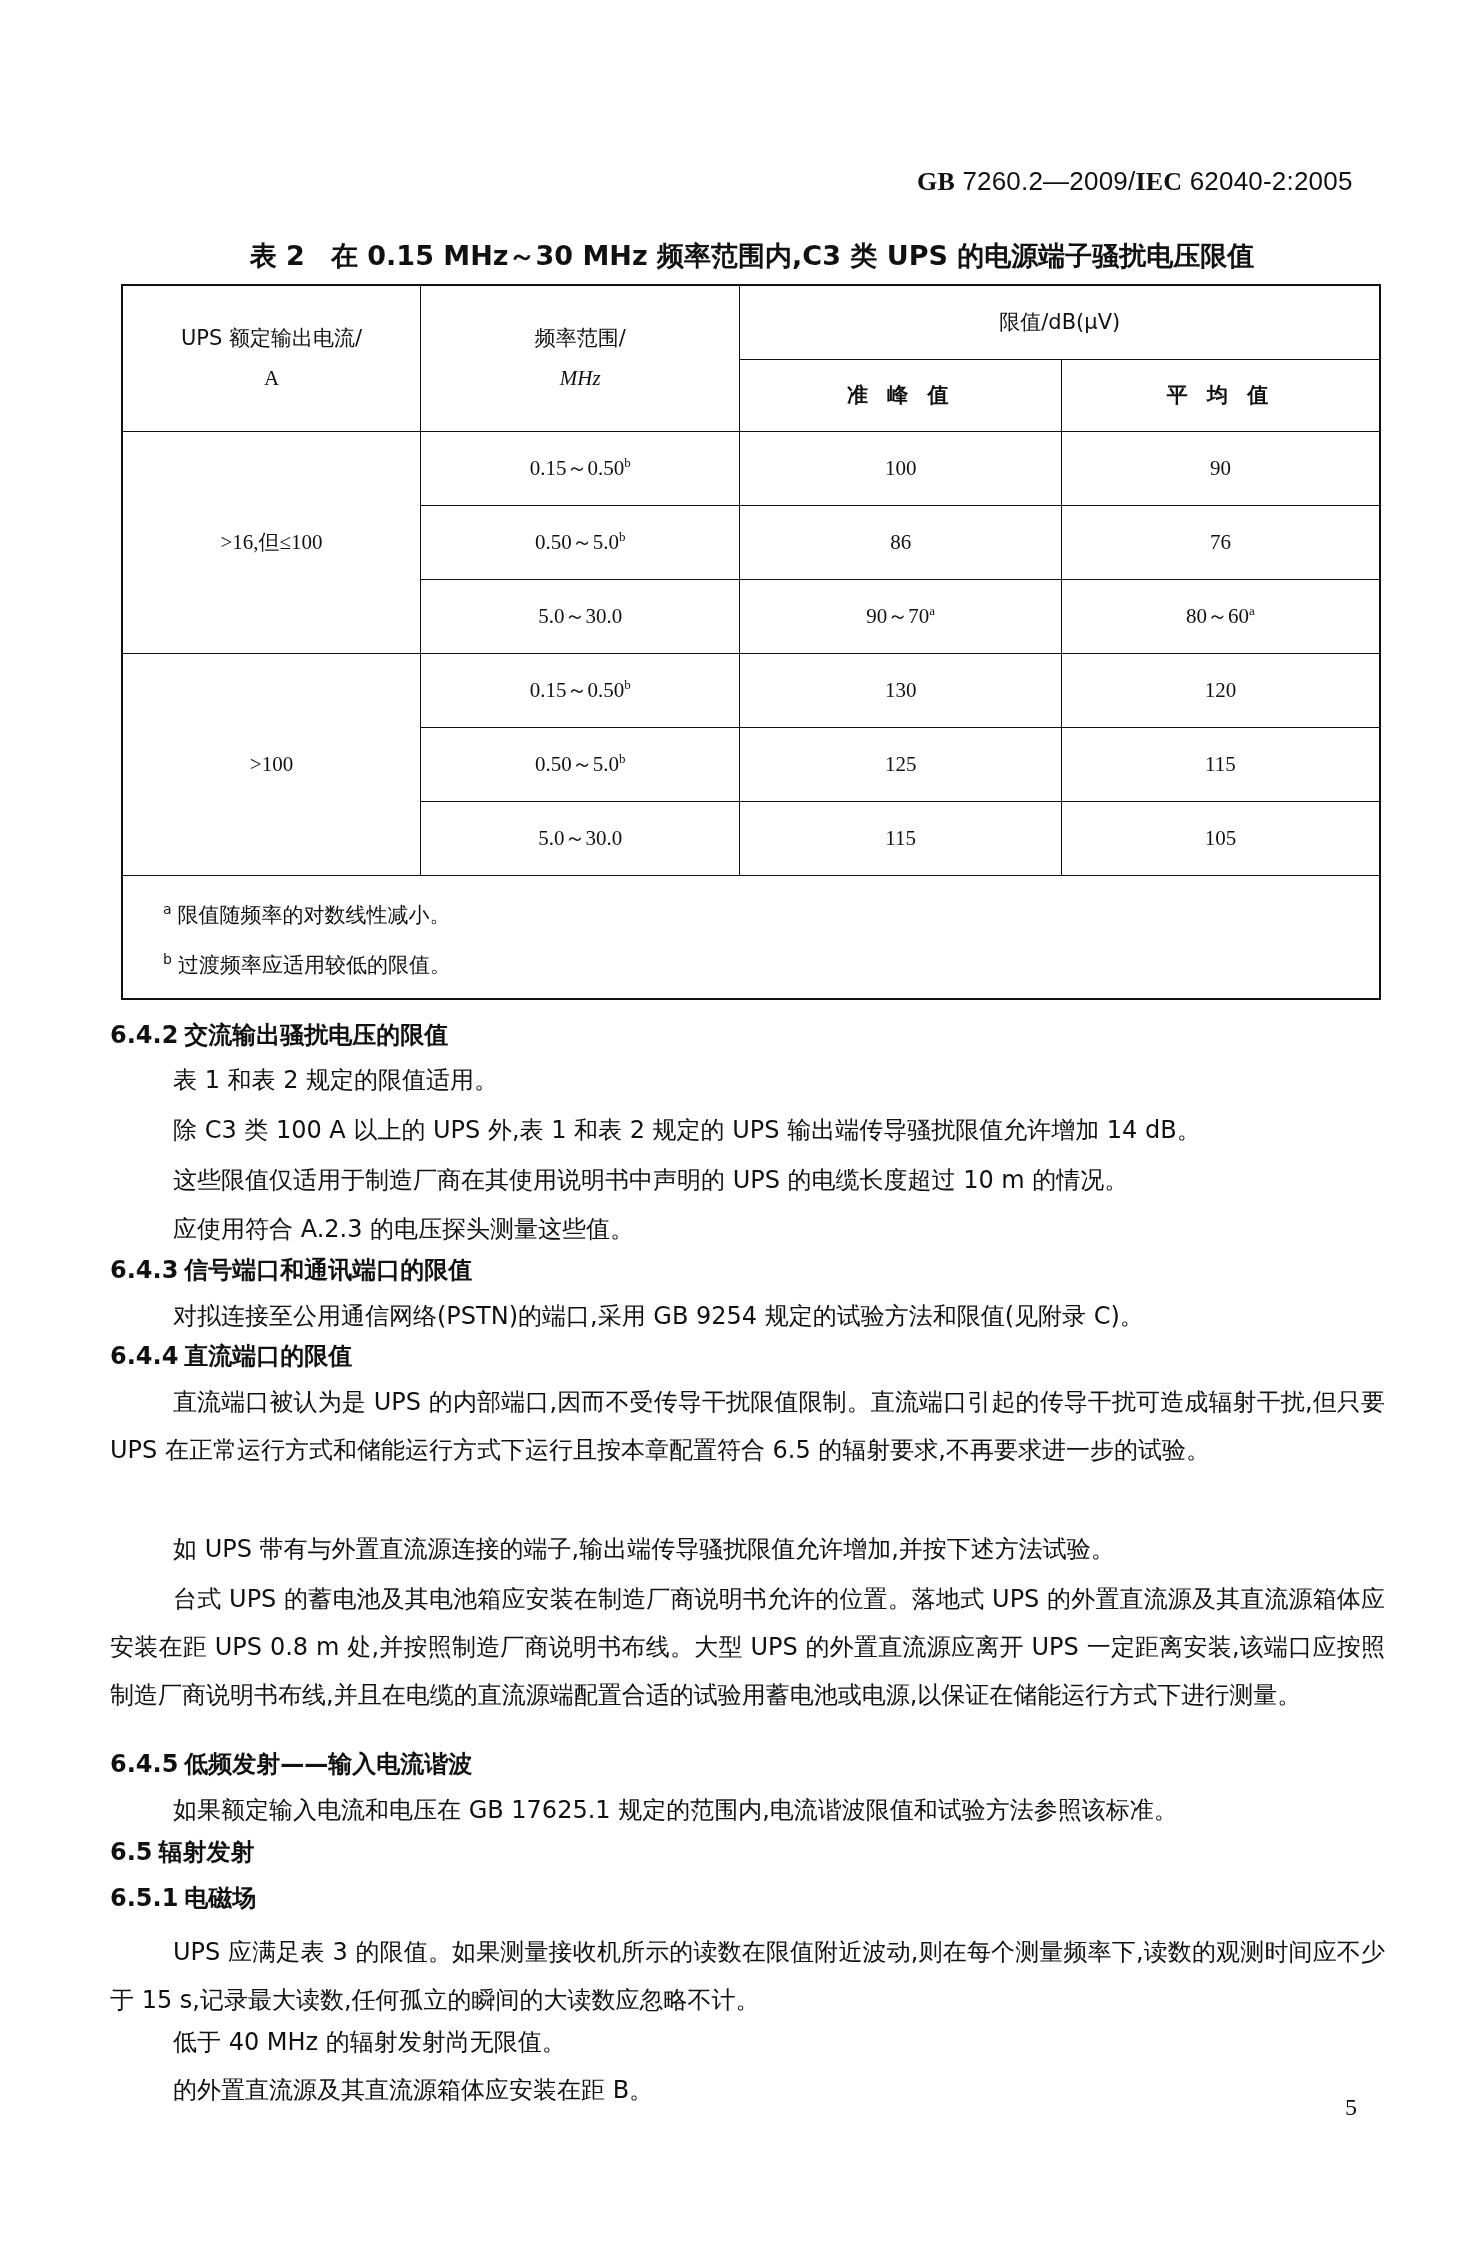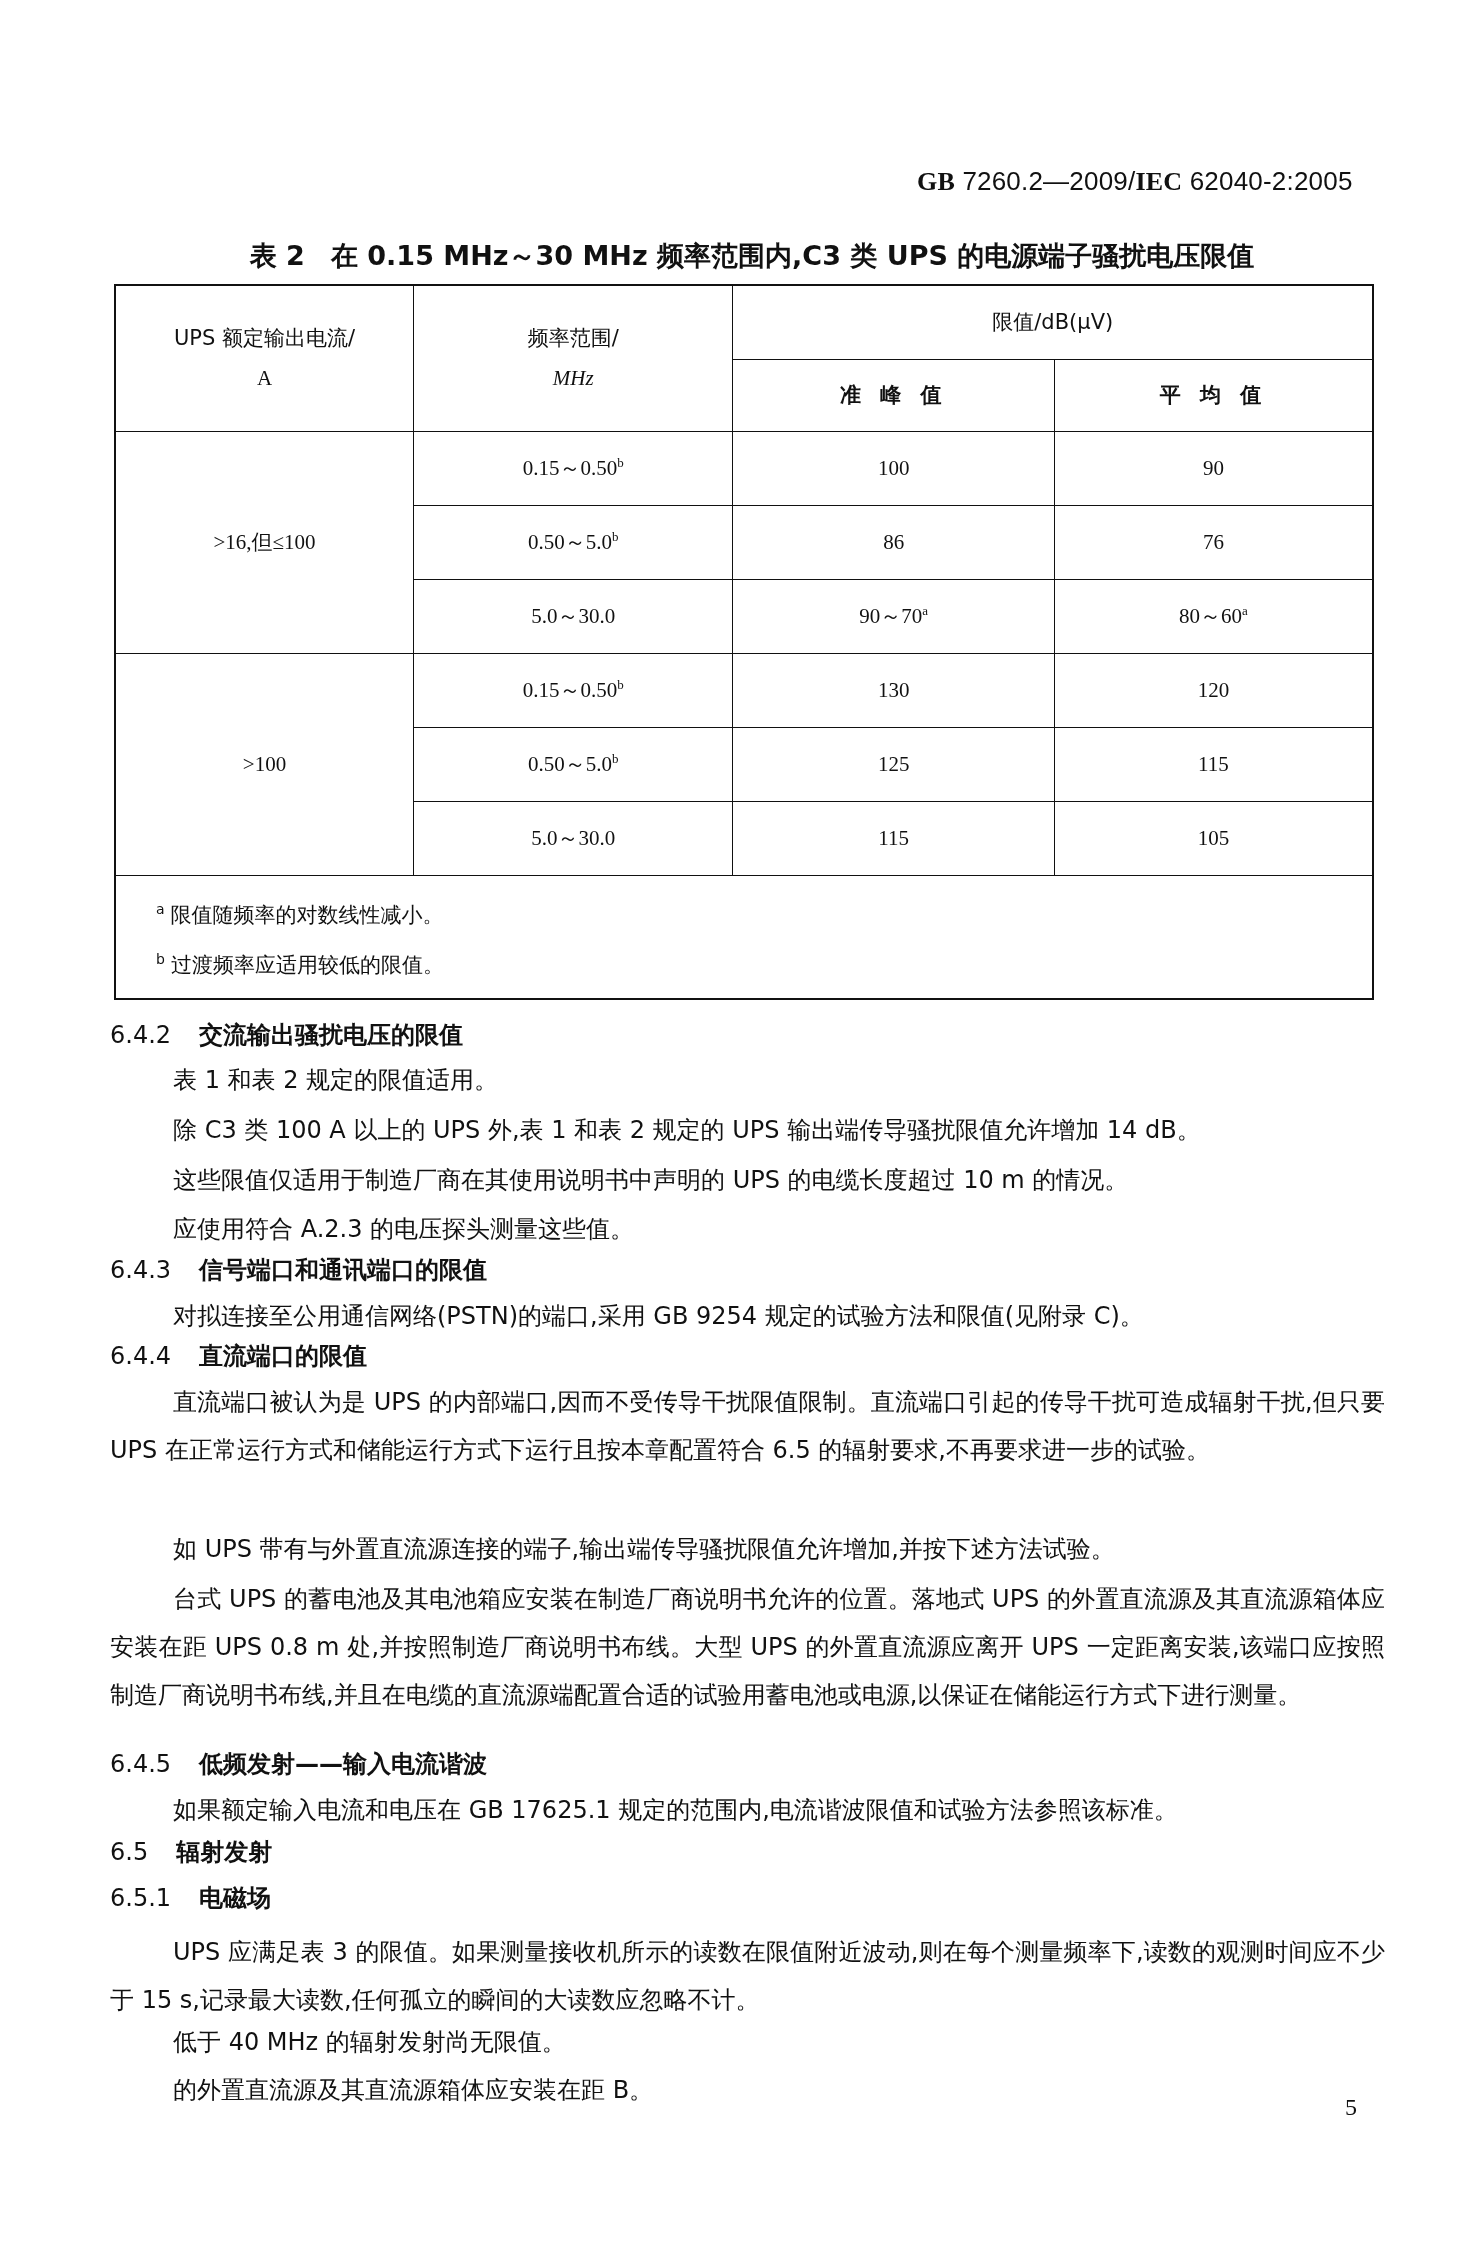--- a/index.html
+++ b/index.html
@@ -4,35 +4,35 @@
 <style>
   html,body{margin:0;padding:0;background:#fff;}
   body{width:1478px;height:2244px;position:relative;overflow:hidden;color:#111;
        font-family:"DejaVu Serif","Liberation Serif",serif;}
   .abs{position:absolute;}
   .std-code{left:917px;top:166px;font-size:26px;font-family:"Liberation Sans","DejaVu Sans",sans-serif;letter-spacing:0.2px;}
   .std-code b{font-family:"Liberation Serif","DejaVu Serif",serif;font-weight:bold;}
   .tbl-title{left:0;width:1478px;top:238px;text-align:center;font-size:27px;font-weight:bold;
              font-family:"DejaVu Sans","Liberation Sans",sans-serif;padding-left:13px;}
   .tbl-title .num{margin-right:26px;}
-  table.lim{position:absolute;left:114px;top:284px;width:1260px;border-collapse:collapse;
+  table.lim{position:absolute;left:121px;top:284px;width:1260px;border-collapse:collapse;
             font-size:21px;font-family:"Liberation Serif","DejaVu Serif",serif;}
   table.lim td{border:1.6px solid #111;text-align:center;vertical-align:middle;padding:0;}
   table.lim{border:2.5px solid #111;}
   .hdr1{height:74px;}
   .hdr2{height:72px;}
   .brow td{height:73px;}
   .notes-cell{text-align:left !important;height:122px;padding-left:40px !important;}
   .note{font-family:"DejaVu Sans","Liberation Sans",sans-serif;font-size:21px;line-height:44px;}
   .note sup{font-size:14px;margin-right:6px;}
   sup.fn{font-size:13px;vertical-align:super;line-height:0;}
   .hd-cn{font-family:"DejaVu Sans","Liberation Sans",sans-serif;font-size:21px;}
   .hd-bold{font-weight:bold;letter-spacing:6px;}
   .heading{left:110px;font-size:24px;font-weight:bold;font-family:"DejaVu Sans","Liberation Sans",sans-serif;}
-  .heading .sec{font-weight:normal;margin-right:28px;}
+  .heading .sec{font-weight:bold;margin-right:6px;}
   .para{left:110px;width:1275px;font-size:24px;line-height:48px;
         font-family:"DejaVu Sans","Liberation Sans",sans-serif;text-align:justify;}
   .indent{text-indent:63px;}
   .page-no{left:1345px;top:2094px;font-size:24px;font-family:"Liberation Serif",serif;}
 </style>
 </head>
 <body>
 
 <div class="abs std-code"><b>GB</b><span> 7260.2—2009/</span><b>IEC</b><span> 62040-2:2005</span></div>
 

